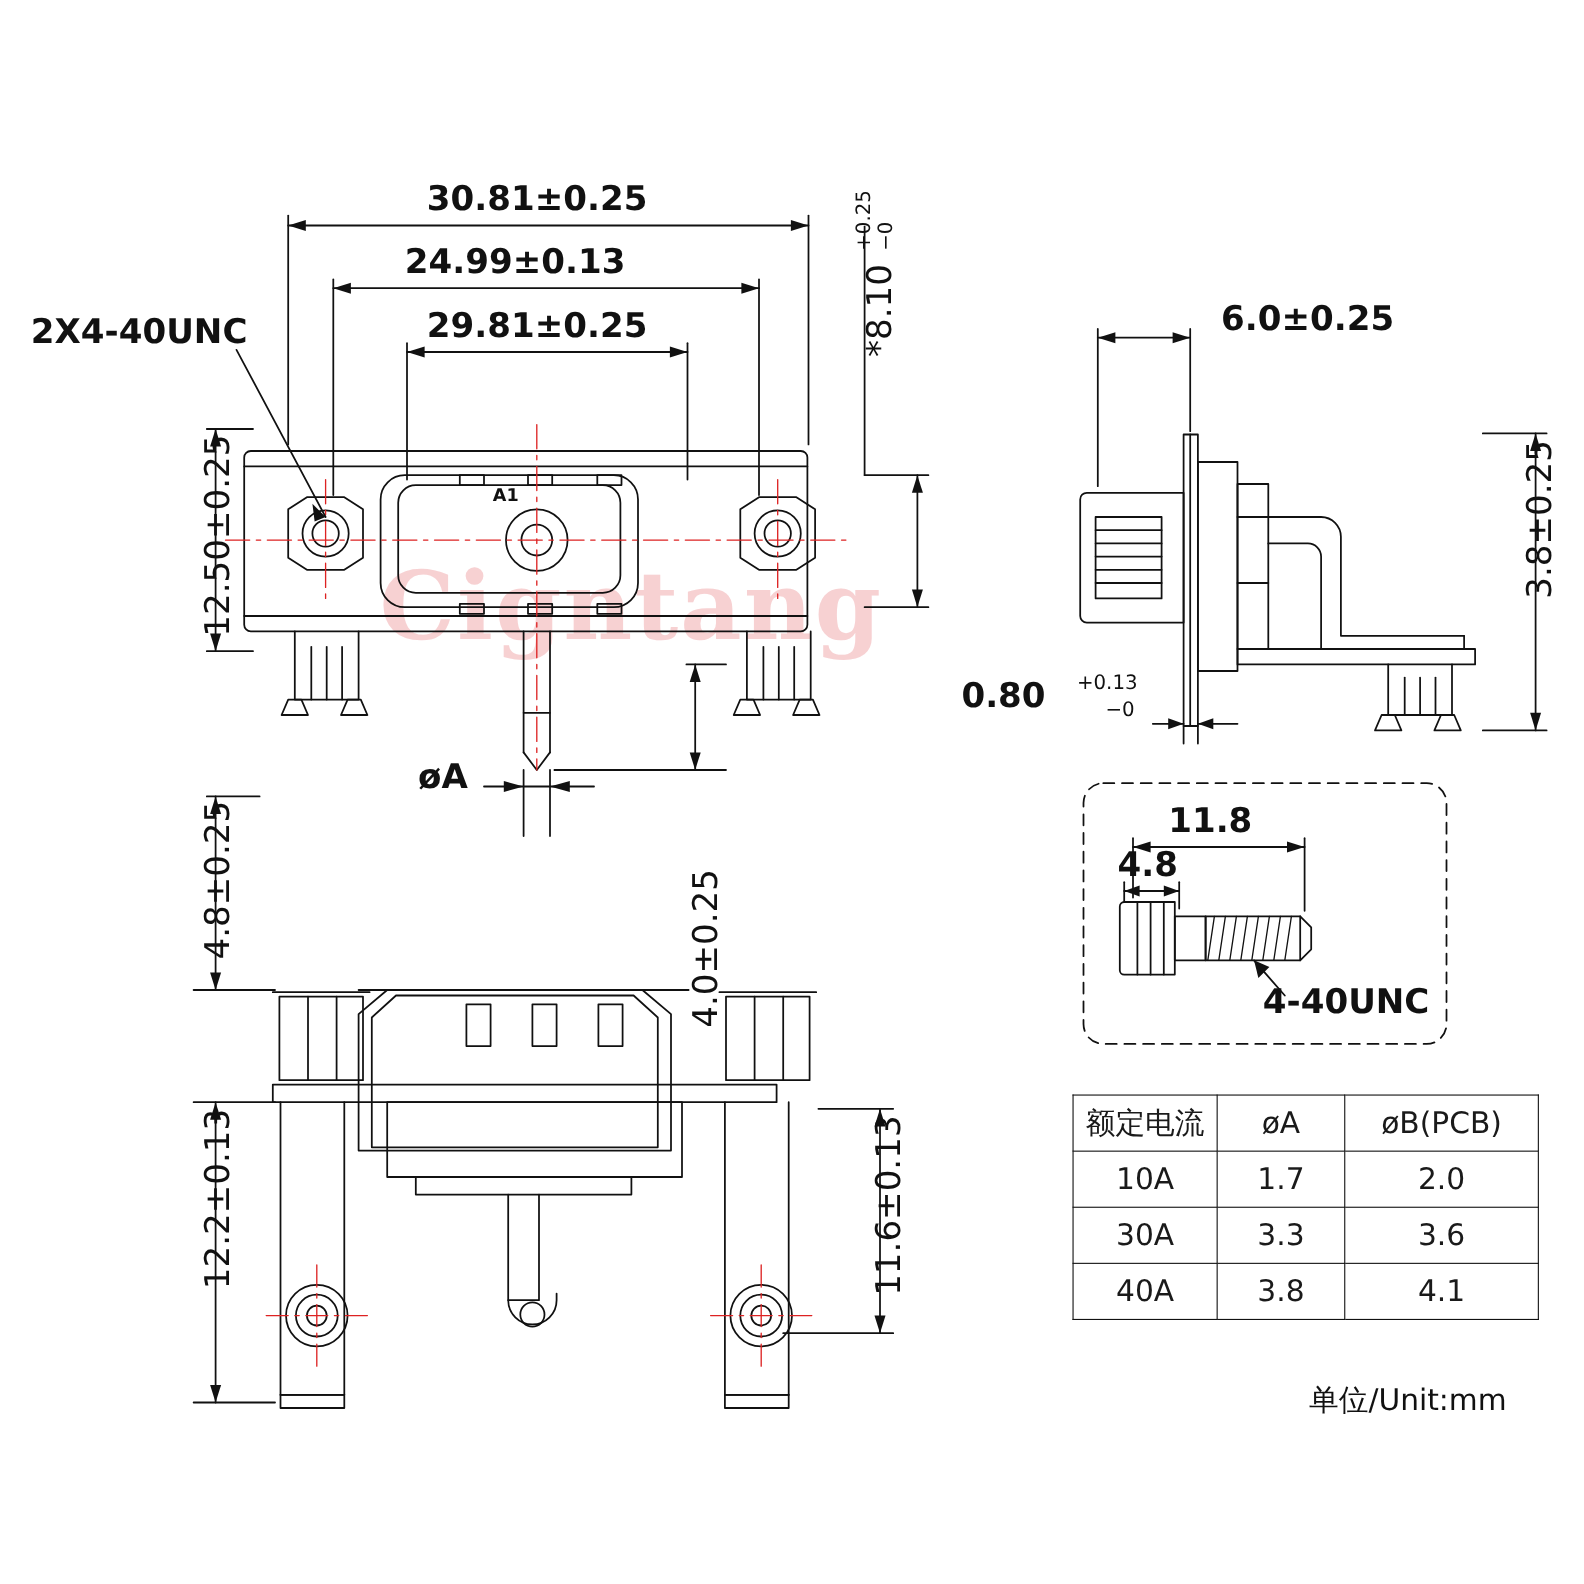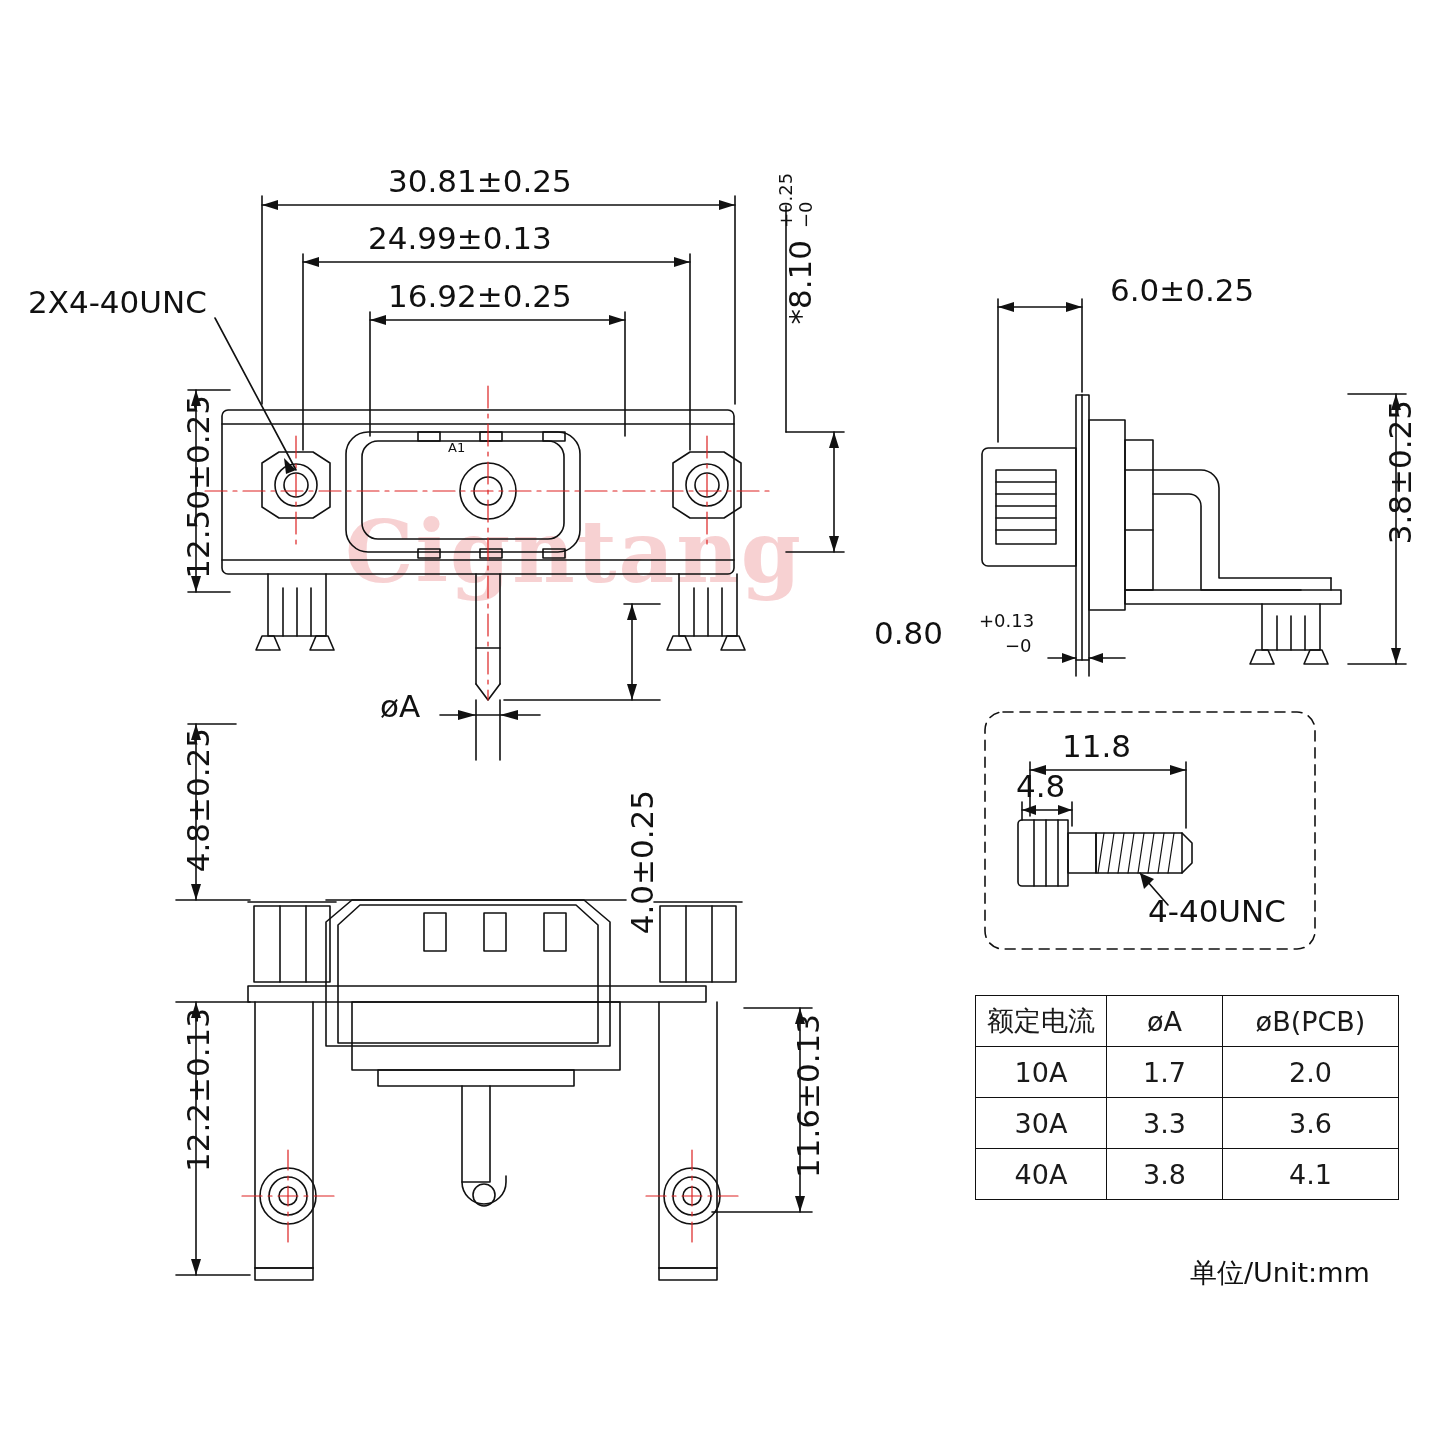--- a/index.html
+++ b/index.html
@@ -7,21 +7,21 @@
     width:1440px;height:1440px;
     background:#ffffff;
     font-family:"DejaVu Sans","Liberation Sans",sans-serif;
     color:#1a1a1a;
     position:relative;
     overflow:hidden;
   }
   .stage{position:absolute;left:0;top:0;width:1440px;height:1440px;}
   svg{position:absolute;left:0;top:0;}
   
-  .t{position:absolute;white-space:nowrap;font-size:31px;letter-spacing:0px;color:#111;}
+  .t{position:absolute;white-space:nowrap;font-size:31px;letter-spacing:0px;color:#111;font-weight:bold;}
   .tv{position:absolute;white-space:nowrap;font-size:31px;color:#111;
       transform-origin:left top;}
   .frac{position:absolute;font-size:18px;line-height:1.05;color:#111;}
   .watermark{
     position:absolute;left:345px;top:470px;
     font-size:86px;font-weight:bold;color:#f6c9cb;
     letter-spacing:2px;font-family:"DejaVu Serif","Liberation Serif",serif;
     opacity:.85;
     margin-top:31px;
   }
@@ -296,30 +296,30 @@
       <line x1="800" y1="1008" x2="800" y2="1212"></line>
       <path d="M800 1008 l-5 16 h10 z" fill="#111" stroke="none"></path>
       <path d="M800 1212 l-5 -16 h10 z" fill="#111" stroke="none"></path>
       <line x1="744" y1="1008" x2="812" y2="1008"></line>
       <line x1="712" y1="1212" x2="812" y2="1212"></line>
     </g>
   </svg>
 
   <div class="t" style="left:388px;top:163px;">30.81±0.25</div>
   <div class="t" style="left:368px;top:220px;">24.99±0.13</div>
-  <div class="t" style="left:388px;top:278px;">16.92±0.25</div>
+  <div class="t" style="left:388px;top:278px;">29.81±0.25</div>
   <div class="t" style="left:28px;top:284px;">2X4-40UNC</div>
 
   <div class="tv" style="left:180px;top:395px;transform:rotate(-90deg) translate(-100%,0);">12.50±0.25</div>
 
   <div class="tv" style="left:782px;top:240px;transform:rotate(-90deg) translate(-100%,0);">*8.10</div>
   <div class="frac" style="left:777px;top:228px;transform:rotate(-90deg);transform-origin:left top;">+0.25</div>
   <div class="frac" style="left:797px;top:228px;transform:rotate(-90deg);transform-origin:left top;">−0</div>
 
-  <div style="position:absolute;left:448px;top:440px;font-size:13px;color:#111;">A1</div>
+  <div style="position:absolute;left:448px;top:440px;font-size:16px;color:#111;font-weight:bold;">A1</div>
 
   <div class="t" style="left:380px;top:688px;">øA</div>
   <div class="tv" style="left:624px;top:790px;transform:rotate(-90deg) translate(-100%,0);">4.0±0.25</div>
 
   <div class="t" style="left:1110px;top:272px;">6.0±0.25</div>
   <div class="tv" style="left:1382px;top:400px;transform:rotate(-90deg) translate(-100%,0);">3.8±0.25</div>
   <div class="t" style="left:874px;top:615px;">0.80</div>
   <div class="frac" style="left:979px;top:612px;">+0.13</div>
   <div class="frac" style="left:1005px;top:637px;">−0</div>
 

